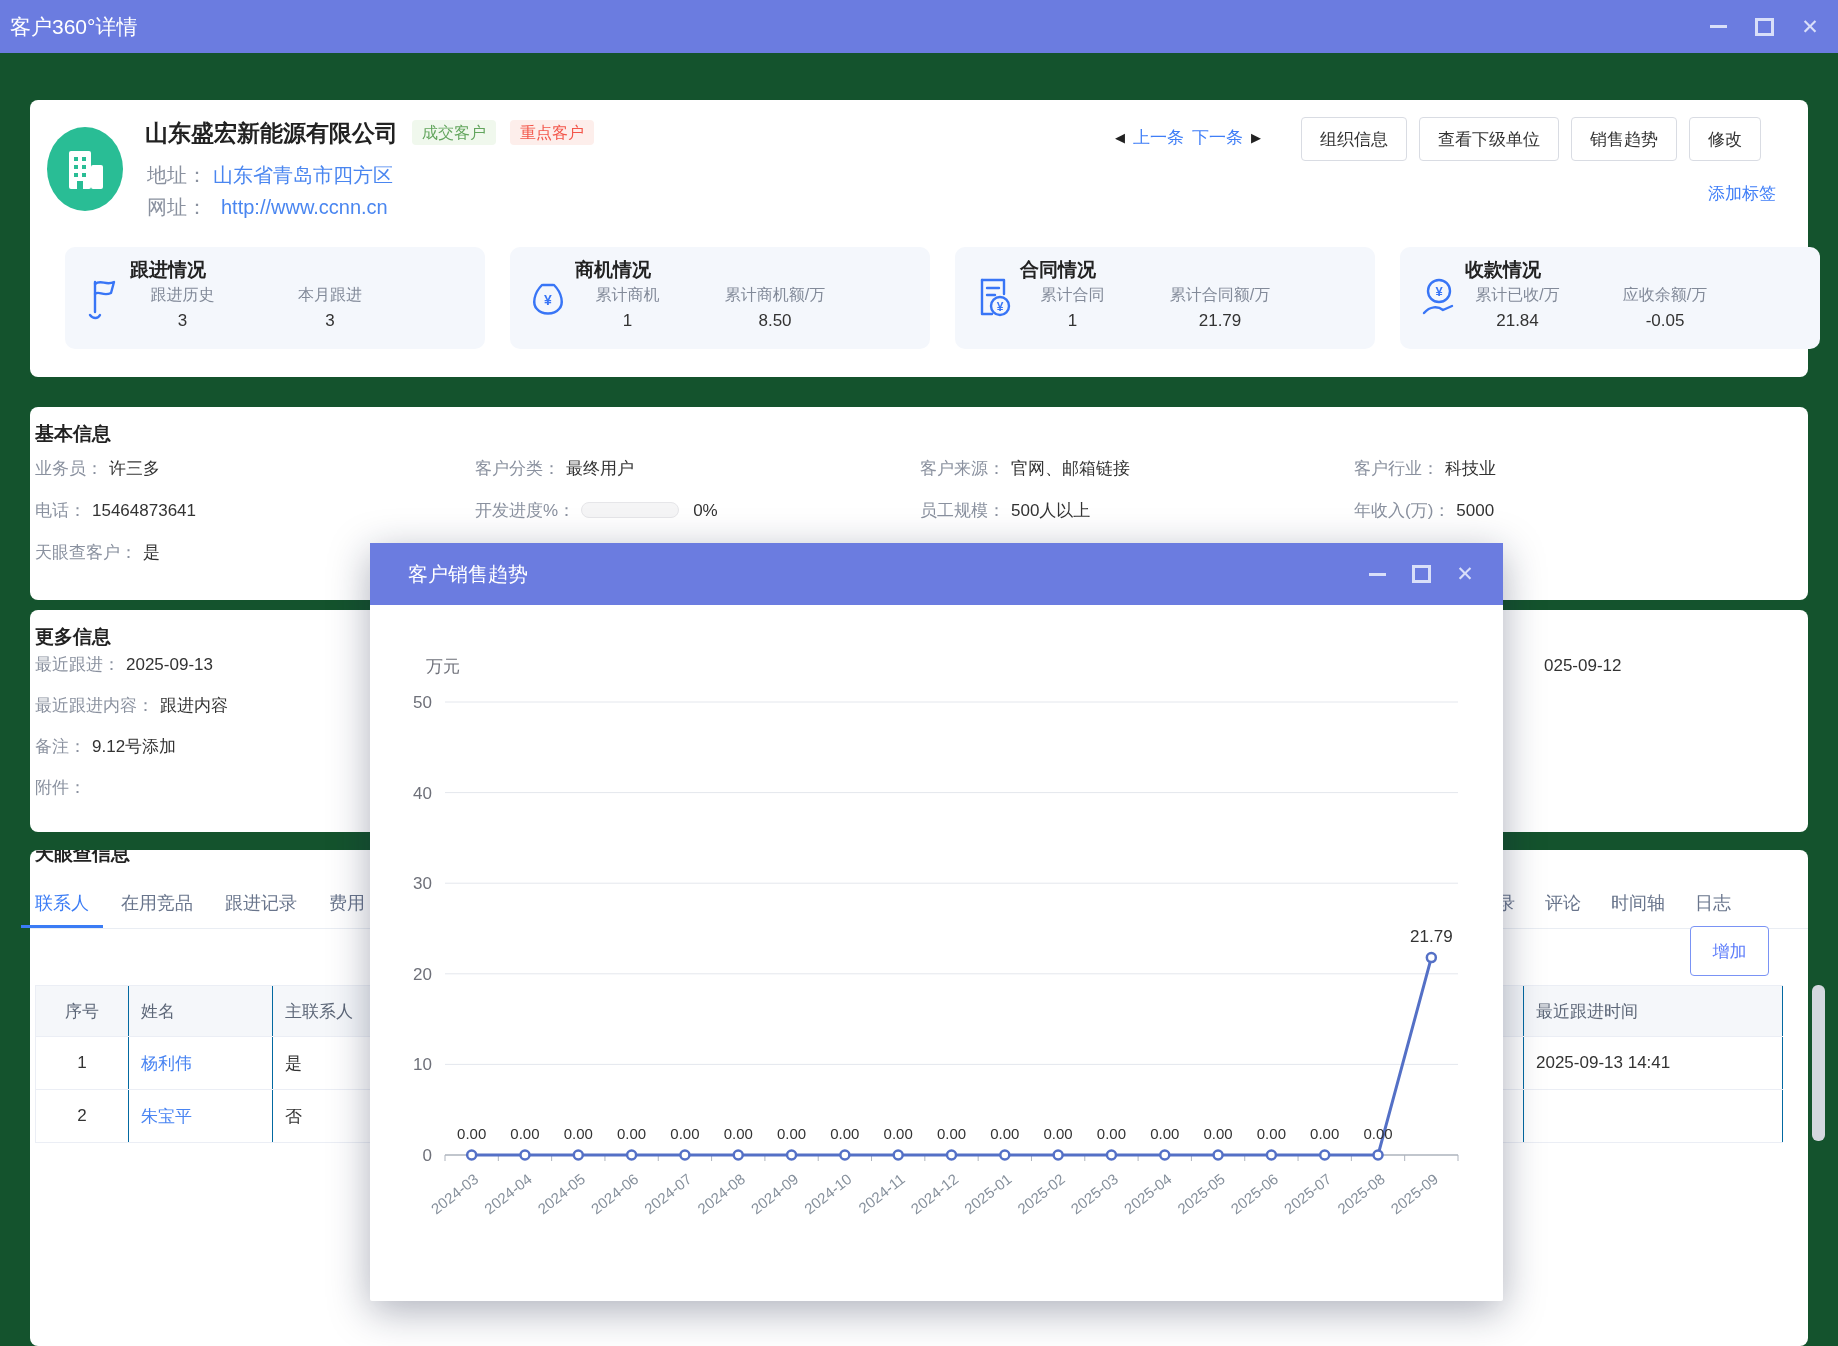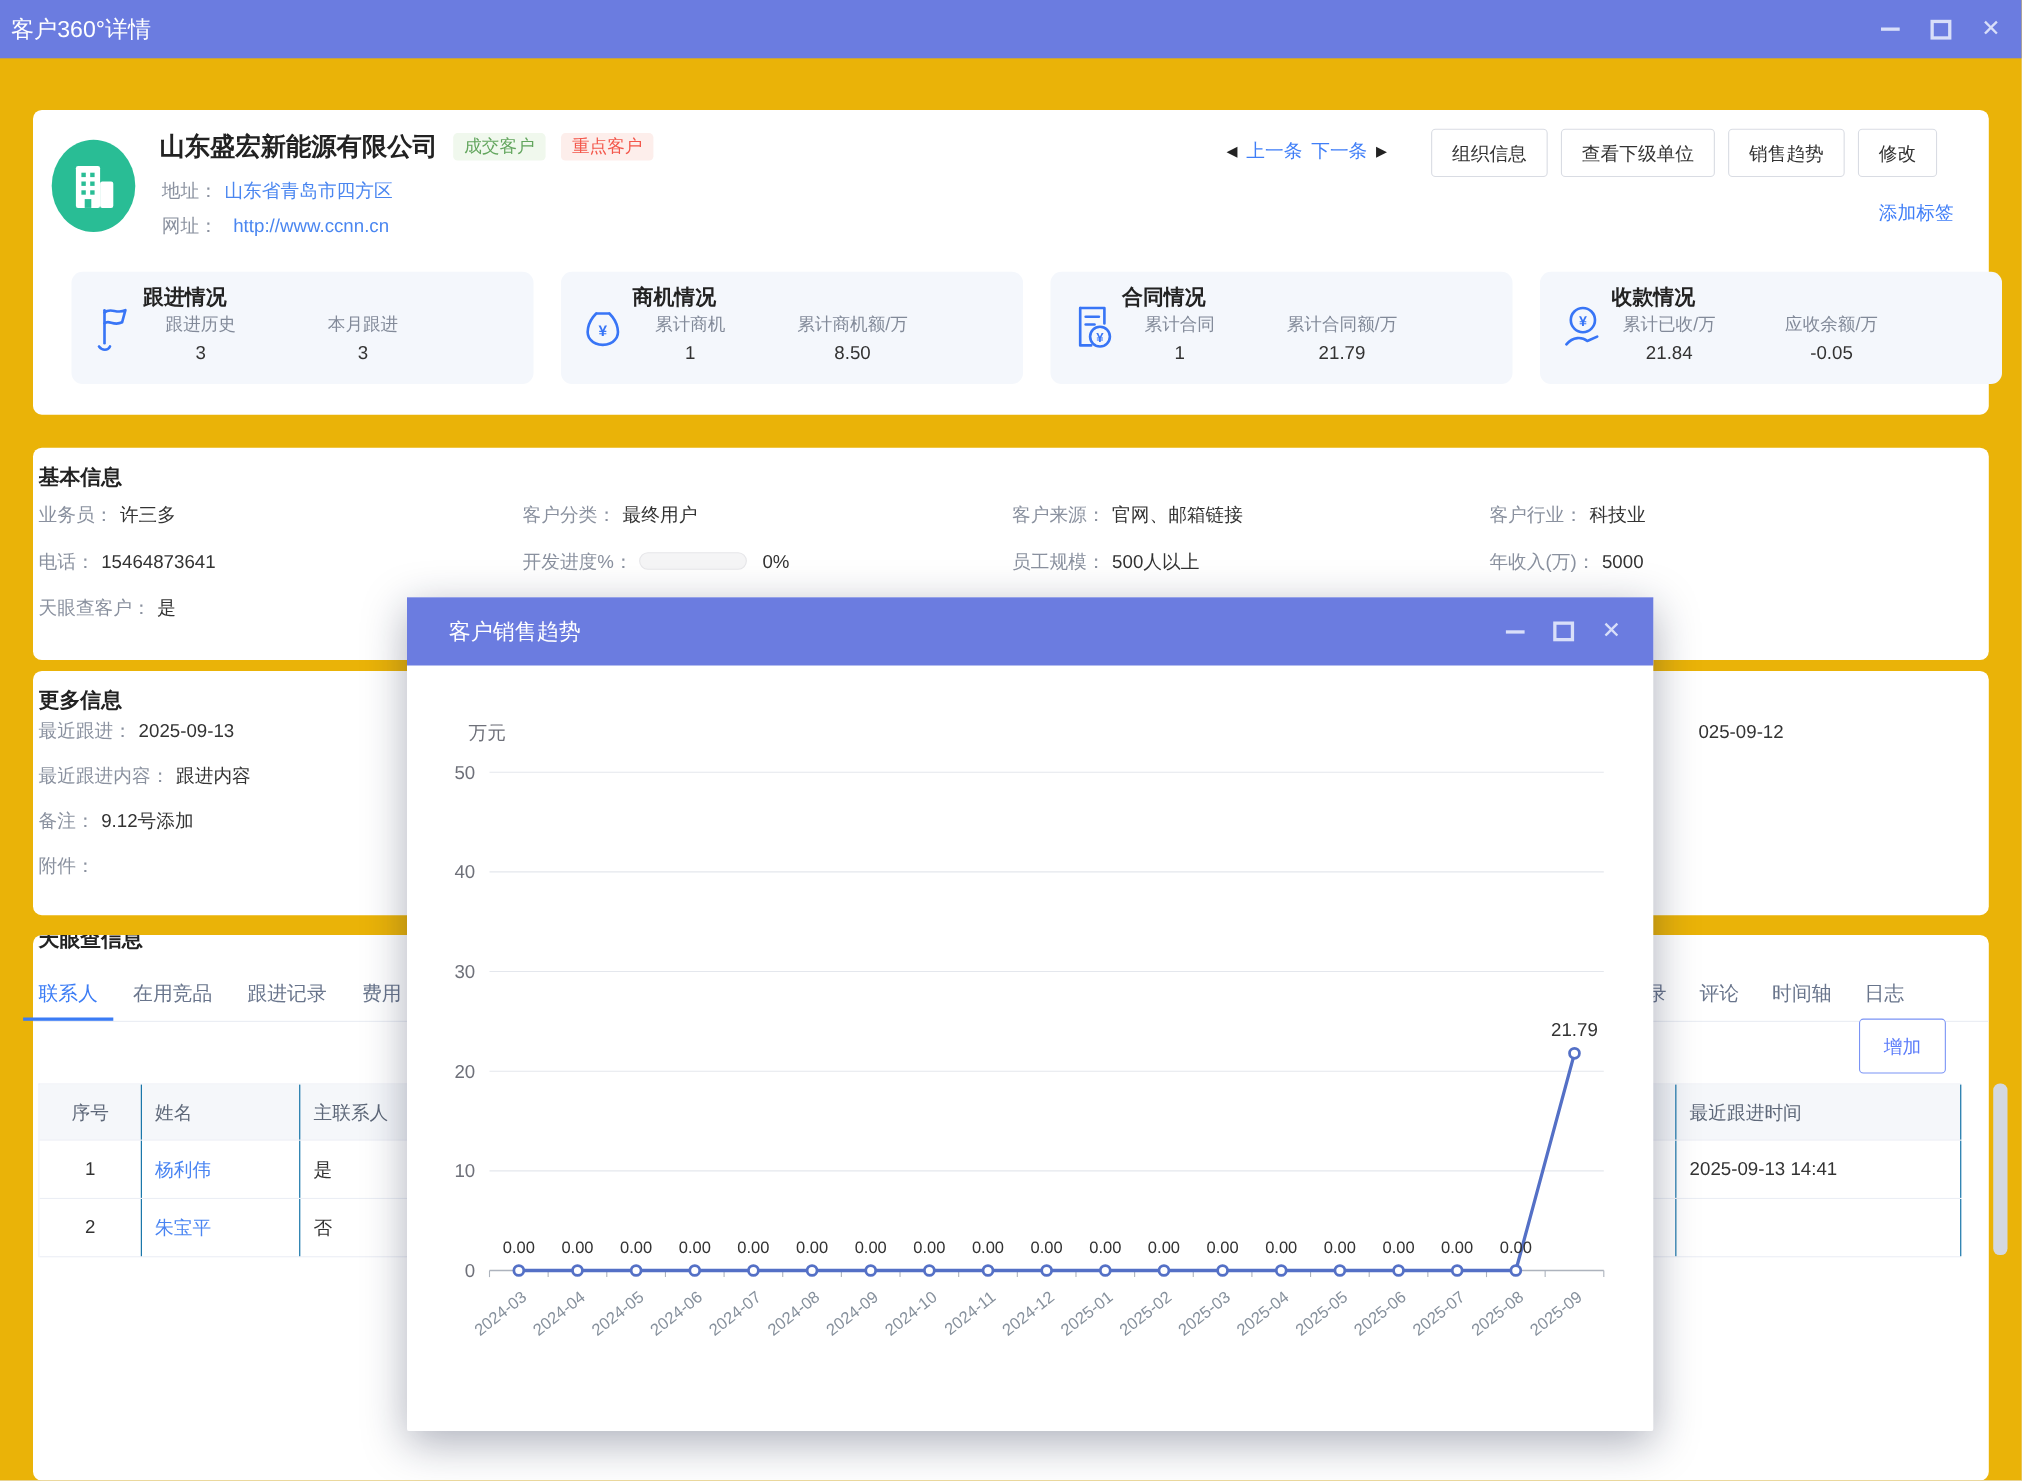--- a/index.html
+++ b/index.html
@@ -1,36 +1,36 @@
 <!DOCTYPE html>
 <html><head>
 <meta charset="utf-8">
 <style>
   html,body{margin:0;padding:0;background:#e8eaef;}
-  #app{position:relative;width:1838px;height:1346px;background:#eab308;overflow:hidden;
+  #app{position:relative;width:1838px;height:1346px;background:#14532d;overflow:hidden;
        font-family:"Liberation Sans","DejaVu Sans",sans-serif;color:#333;}
   
   .titlebar{position:absolute;left:0;top:0;width:100%;height:53px;background:#6b7ce0;
             display:flex;align-items:center;}
   .titlebar .title{color:#fff;font-size:21px;margin-left:10px;}
   .win-controls{position:absolute;right:18px;top:0;height:100%;display:flex;align-items:center;gap:26px;}
   .ctl{display:inline-flex;align-items:center;justify-content:center;width:20px;height:20px;cursor:pointer;}
   .ctl-min i{display:block;width:17px;height:3px;background:#d9dff9;}
   .ctl-max i{display:block;width:13px;height:12px;border:3px solid #d9dff9;}
   .ctl-close{color:#d9dff9;font-size:21px;font-weight:bold;line-height:20px;}
   
   .card{position:absolute;background:#fff;border-radius:8px;}
   .header-card{left:30px;top:100px;width:1778px;height:277px;}
   .logo{position:absolute;left:17px;top:27px;width:76px;height:84px;border-radius:50%;
         background:#29bd95;display:flex;align-items:center;justify-content:center;}
   .company-name{position:absolute;left:115px;top:18px;font-size:23px;font-weight:bold;color:#222;}
   .badge{font-size:16px;padding:4px 10px;border-radius:4px;margin-left:14px;vertical-align:3px;font-weight:normal;}
   .badge-green{color:#62a55d;background:#f0f8ed;}
   .badge-red{color:#f3564a;background:#fdeeeb;}
-  .hdr-line{position:absolute;left:117px;font-size:17px;color:#8a919f;}
+  .hdr-line{position:absolute;left:117px;font-size:20px;color:#8a919f;}
   .hdr-line a{color:#4a86f0;text-decoration:none;margin-left:6px;}
   .record-nav{position:absolute;left:1085px;top:26px;font-size:17px;color:#333;display:flex;align-items:center;gap:8px;}
   .record-nav .navlink{color:#3f7ef7;cursor:pointer;}
   .record-nav .tri{font-size:13px;color:#222;}
   .hdr-buttons{position:absolute;left:1271px;top:17px;display:flex;gap:12px;}
   .hdr-btn{height:44px;padding:0 18px;font-size:17px;color:#333;background:#fff;
            border:1px solid #d9dce3;border-radius:4px;cursor:pointer;
            font-family:"Liberation Sans","DejaVu Sans",sans-serif;}
   .add-tag{position:absolute;left:1678px;top:82px;font-size:17px;color:#3f7ef7;cursor:pointer;}
   

